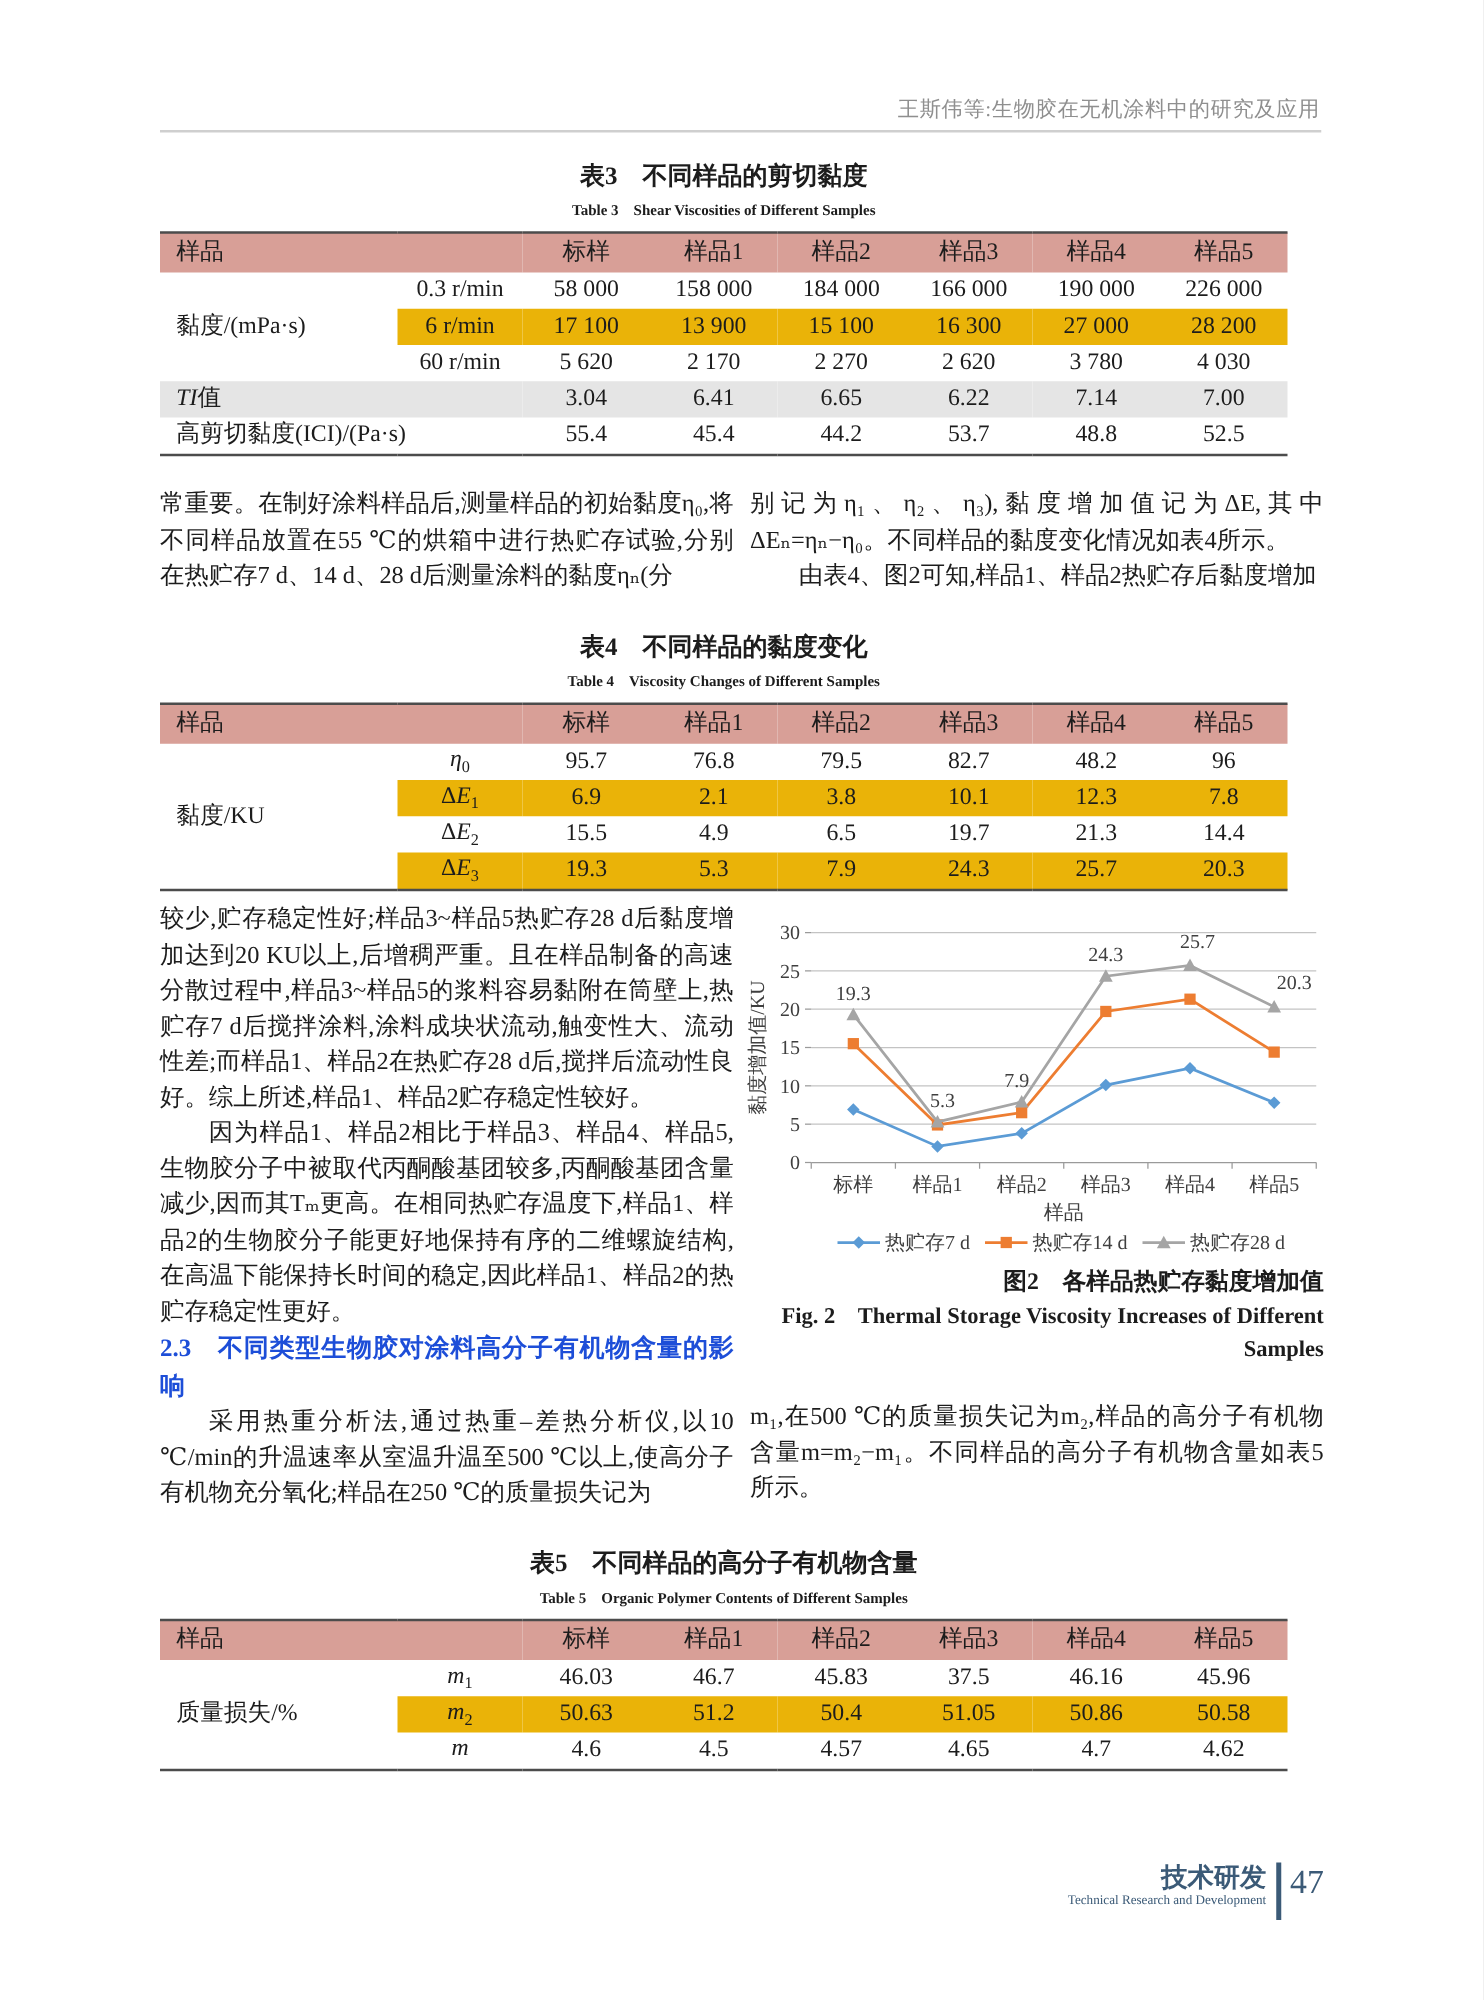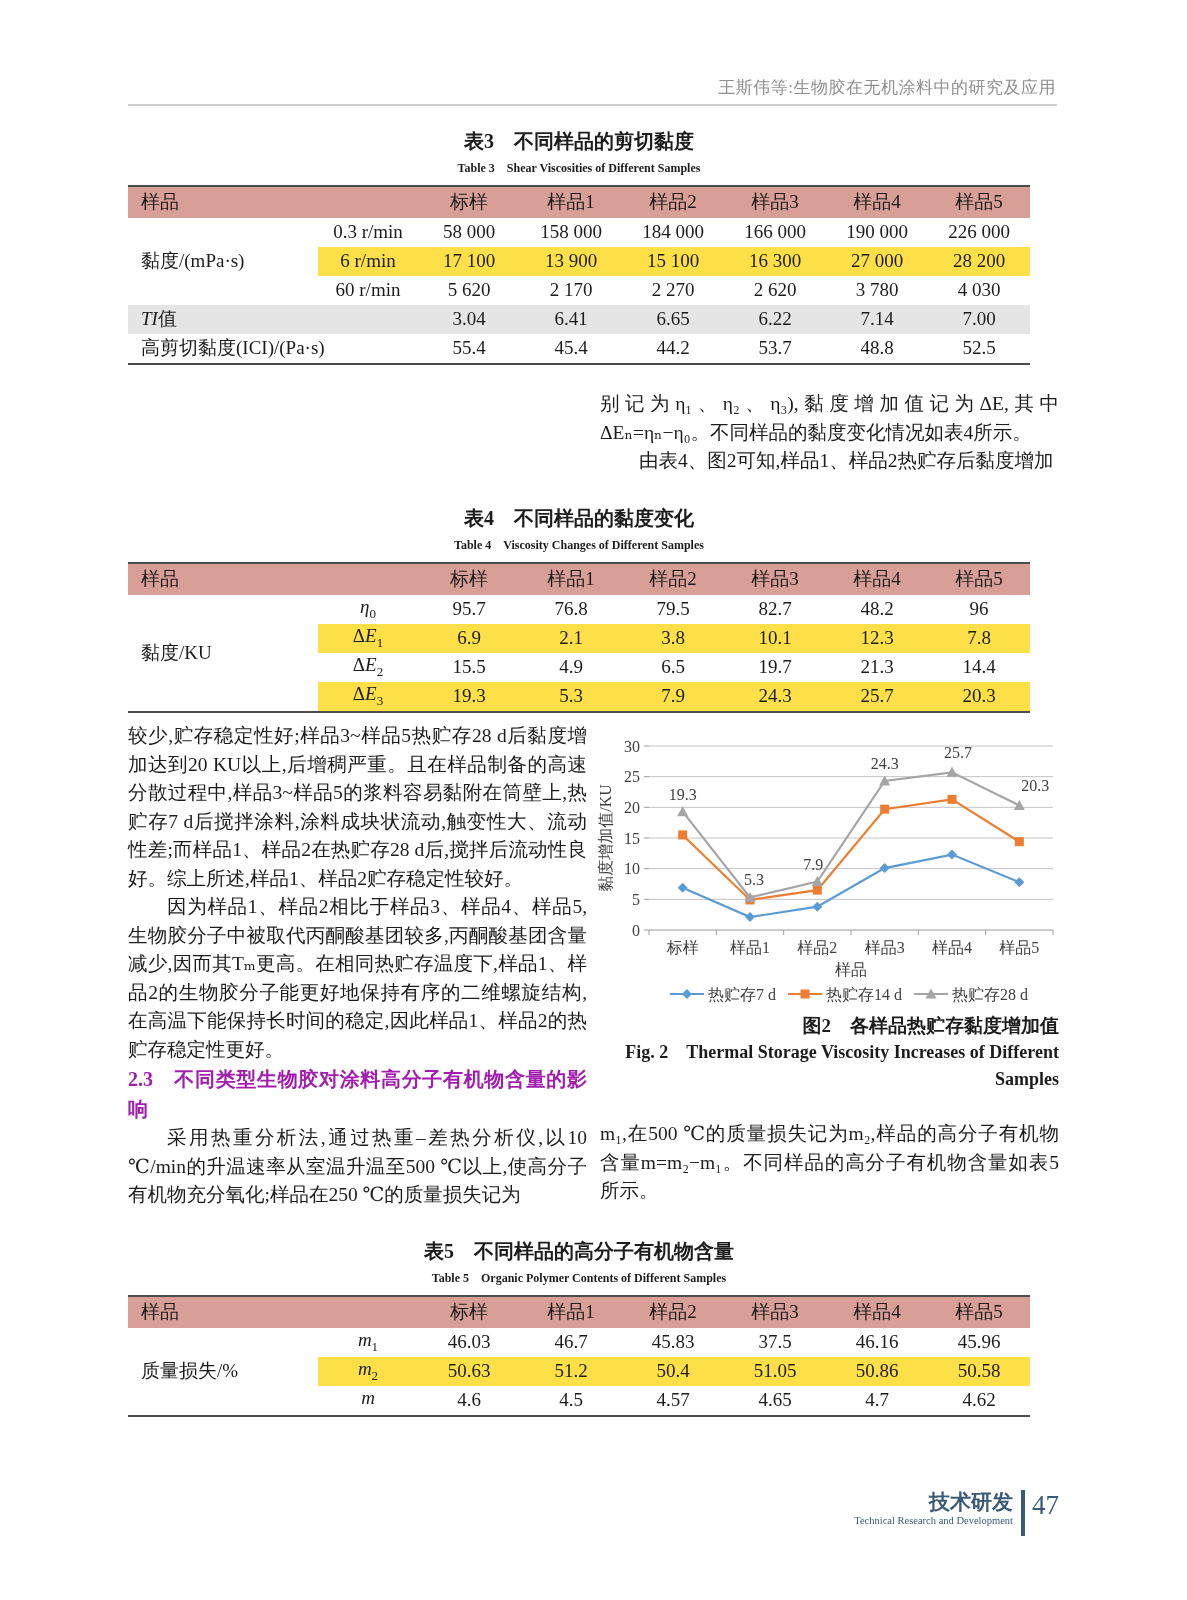--- a/index.html
+++ b/index.html
@@ -12,29 +12,29 @@
   
   .tblock{position:absolute;left:128px;width:902px;}
   .t-title-cn{font-size:20px;font-weight:bold;text-align:center;line-height:26px;}
   .t-title-en{font-size:12px;font-weight:bold;text-align:center;line-height:24px;margin-top:2px;}
   table.dtable{width:100%;border-collapse:collapse;margin-top:5px;
                border-top:2px solid #4c4c4c;border-bottom:2px solid #4c4c4c;
                font-size:19px;table-layout:fixed;}
   .dtable th,.dtable td{height:29px;padding:0;text-align:center;font-weight:normal;vertical-align:middle;line-height:1.1;}
   .dtable tr.thead th{background:#d89f97;height:31px;}
   .dtable th.lab,.dtable td.lab{text-align:left;padding-left:13px;}
-  .dtable tr.shade td{background:#fde047;}
+  .dtable tr.shade td{background:#eab308;}
   .dtable tr.shade-full td{background:#e5e5e5;}
   .dtable i{font-style:italic;}
   .dtable sub{font-size:13px;}
   
   .textcol{position:absolute;width:459px;font-size:19.5px;line-height:28.5px;text-align:justify;}
   .textcol p{margin:0;}
   .textcol p.indent{text-indent:2em;}
-  .section-heading{font-size:20px;font-weight:bold;color:#a21caf;margin:4px 0 2px 0;line-height:30px;}
+  .section-heading{font-size:20px;font-weight:bold;color:#1d4ed8;margin:4px 0 2px 0;line-height:30px;}
   
   .chart-wrap{position:absolute;left:597px;top:730px;width:463px;height:278px;}
   .chart-wrap svg{width:100%;height:100%;}
   .chart-wrap text{font-family:"Liberation Serif","DejaVu Serif",serif;}
   .fig-caption{position:absolute;left:600px;top:1012px;width:459px;text-align:right;}
   .fig-caption .cn{font-size:19px;font-weight:bold;line-height:27px;}
   .fig-caption .en{font-size:18px;font-weight:bold;line-height:27px;}
   
   .footer{position:absolute;top:1490px;right:128px;display:flex;}
   .footer .ftext{text-align:right;color:#3b5a77;}
@@ -115,20 +115,23 @@
             <td>45.4</td>
         <td>44.2</td>
             <td>53.7</td>
         <td>48.8</td>
             <td>52.5</td>
       </tr>
     </tbody>
       </table>
   </div>
 
+  <div class="textcol" style="left:128px;top:390px;">
+    <p>常重要。在制好涂料样品后,测量样品的初始黏度η₀,将不同样品放置在55 ℃的烘箱中进行热贮存试验,分别在热贮存7 d、14 d、28 d后测量涂料的黏度ηₙ(分</p>
+  </div>
   <div class="textcol" style="left:600px;top:390px;">
     <p>别记为η₁、η₂、η₃),黏度增加值记为ΔE,其中ΔEₙ=ηₙ−η₀。不同样品的黏度变化情况如表4所示。</p>
     <p class="indent">由表4、图2可知,样品1、样品2热贮存后黏度增加</p>
   </div>
 
   <div class="tblock" style="top:505px;">
     <div class="t-title-cn">表4　不同样品的黏度变化</div>
     <div class="t-title-en">Table 4　Viscosity Changes of Different Samples</div>
     <table class="dtable">
       <colgroup>

